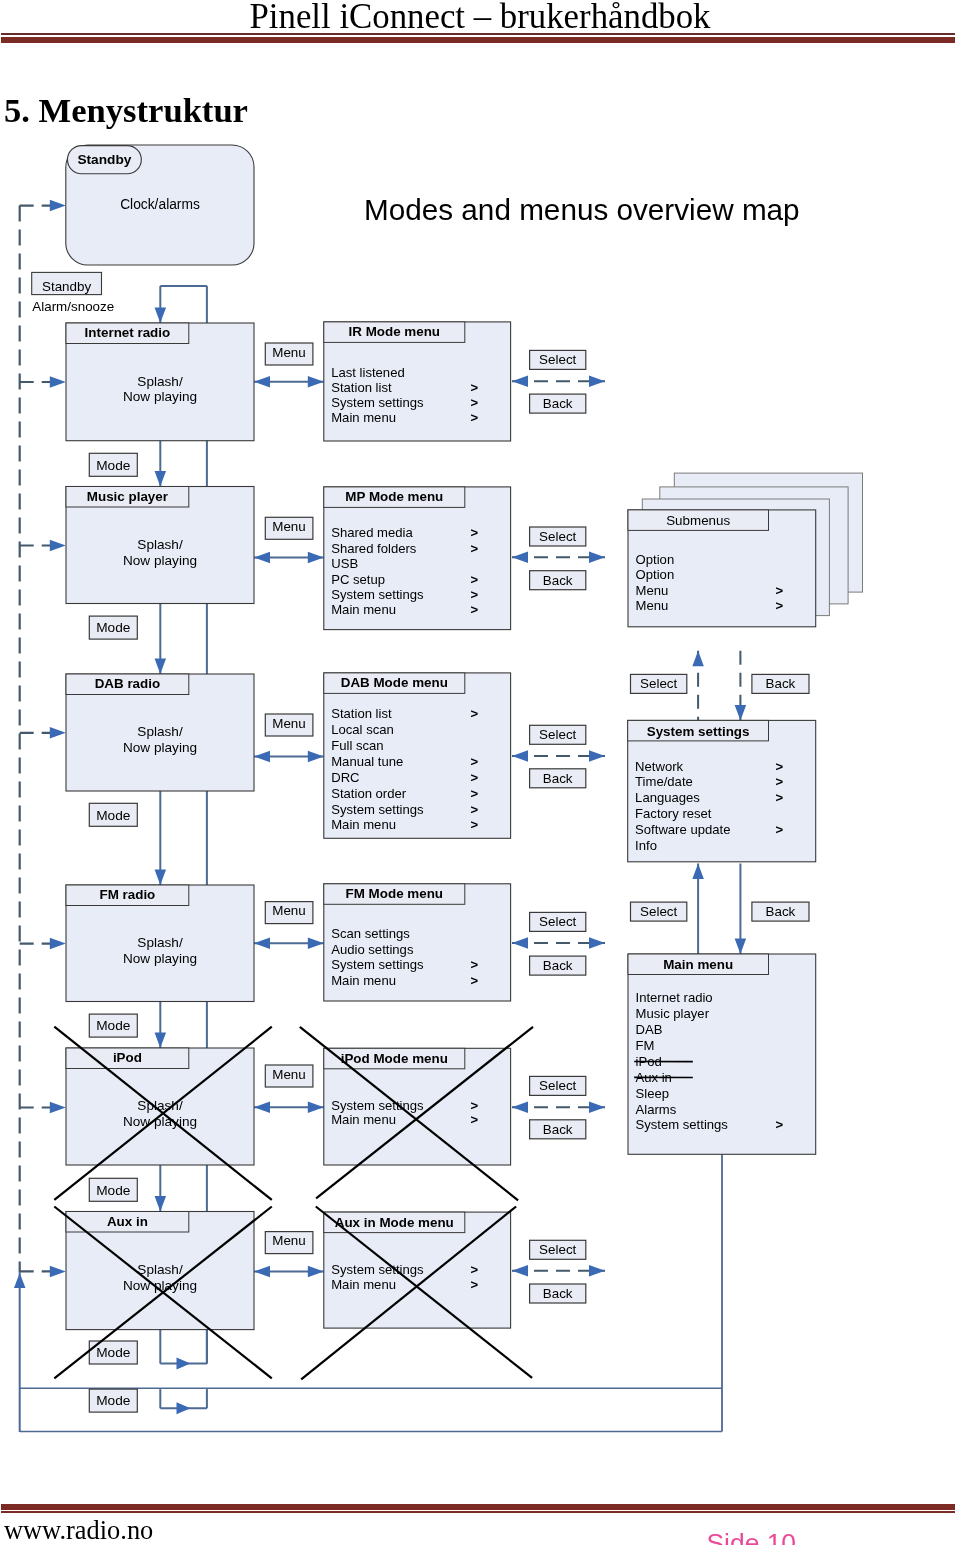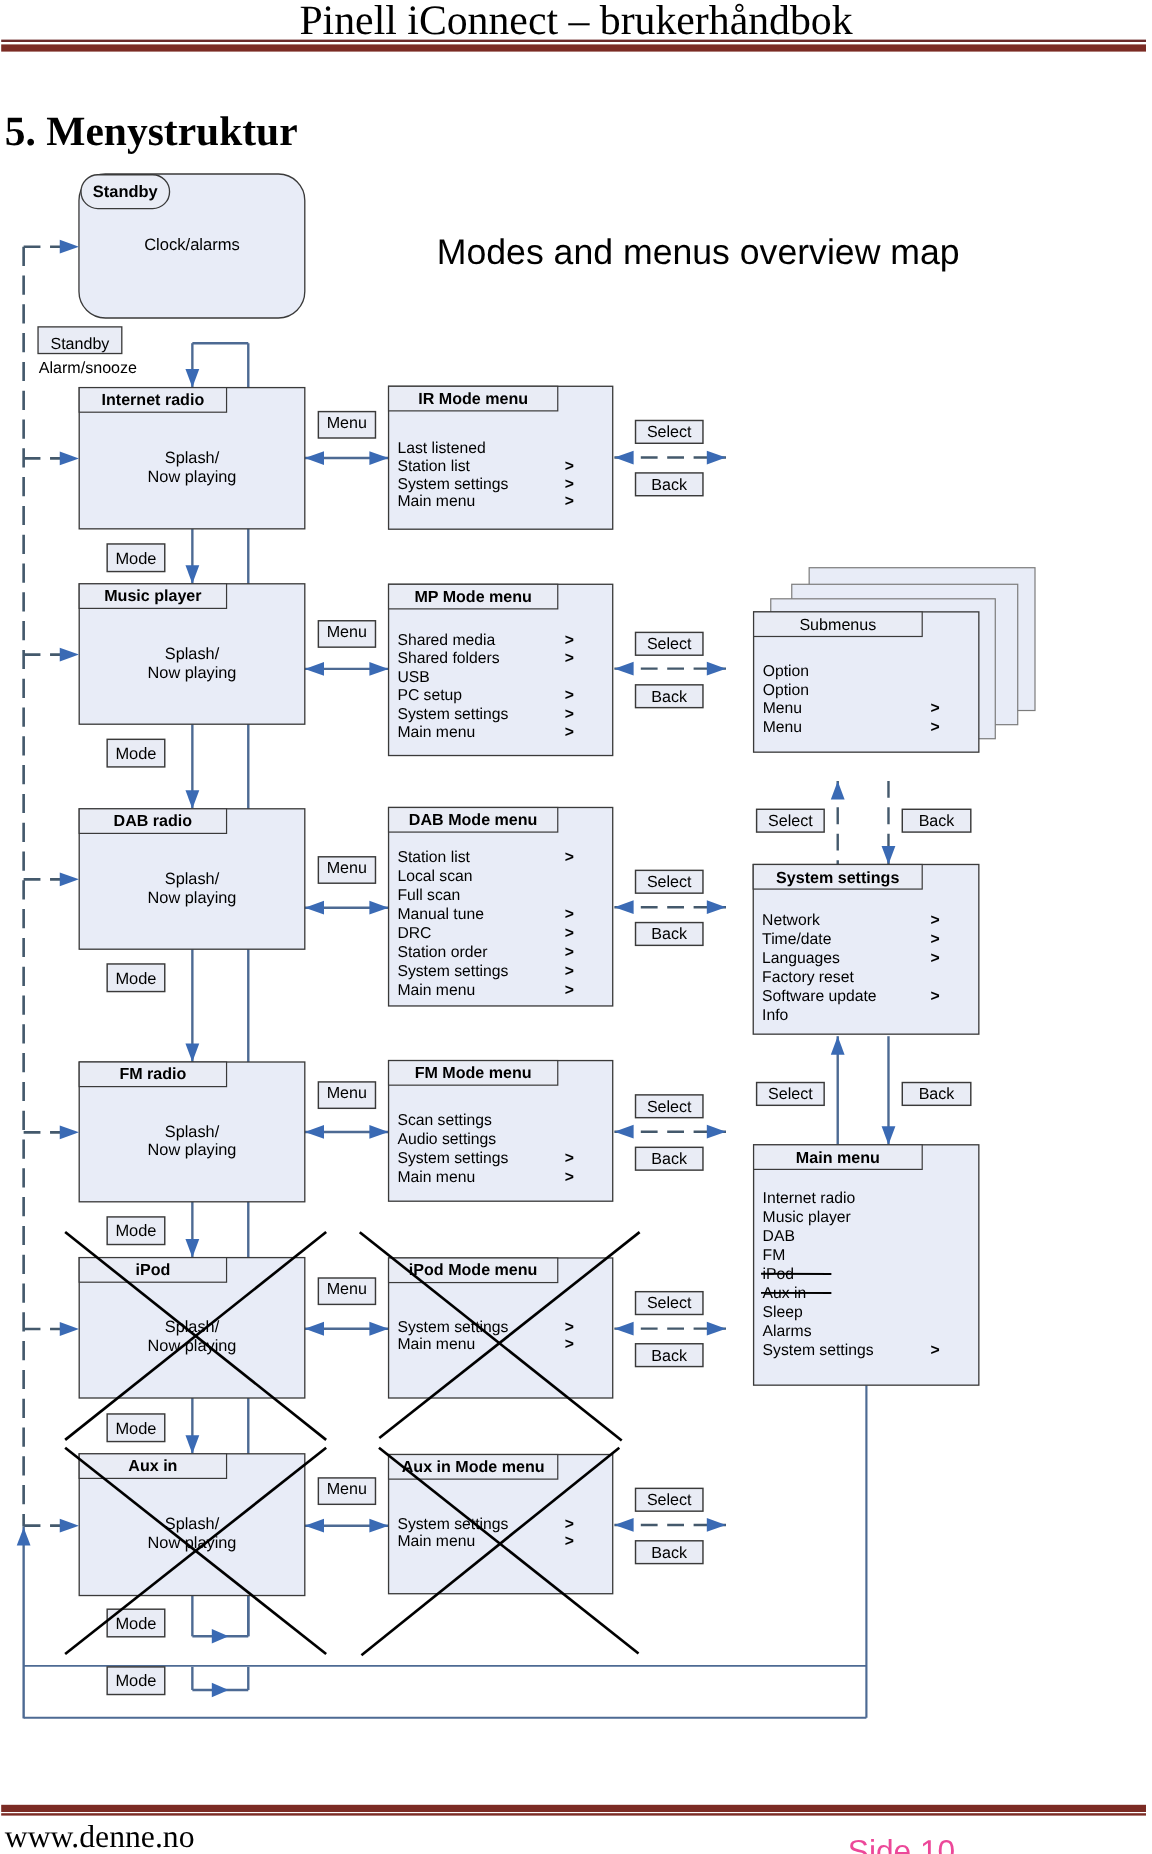--- a/index.html
+++ b/index.html
@@ -319,15 +319,15 @@
 <line x1="533.0" y1="1026.8" x2="316.1" y2="1198.4" stroke="#000" stroke-width="2.2"></line>
 <line x1="54.3" y1="1206.5" x2="271.8" y2="1378.3" stroke="#000" stroke-width="2.2"></line>
 <line x1="271.8" y1="1206.5" x2="54.3" y2="1378.3" stroke="#000" stroke-width="2.2"></line>
 <line x1="315.8" y1="1206.5" x2="532.1" y2="1377.9" stroke="#000" stroke-width="2.2"></line>
 <line x1="516.1" y1="1206.5" x2="301.2" y2="1379.3" stroke="#000" stroke-width="2.2"></line>
 
   </svg>
 
   <div class="ftr-rule-thick"></div>
   <div class="ftr-rule-thin"></div>
-  <div class="ftr-left">www.denne.no</div>
+  <div class="ftr-left">www.radio.no</div>
   <div class="ftr-right">Side 10</div>
 </div>
 
 </body></html>

